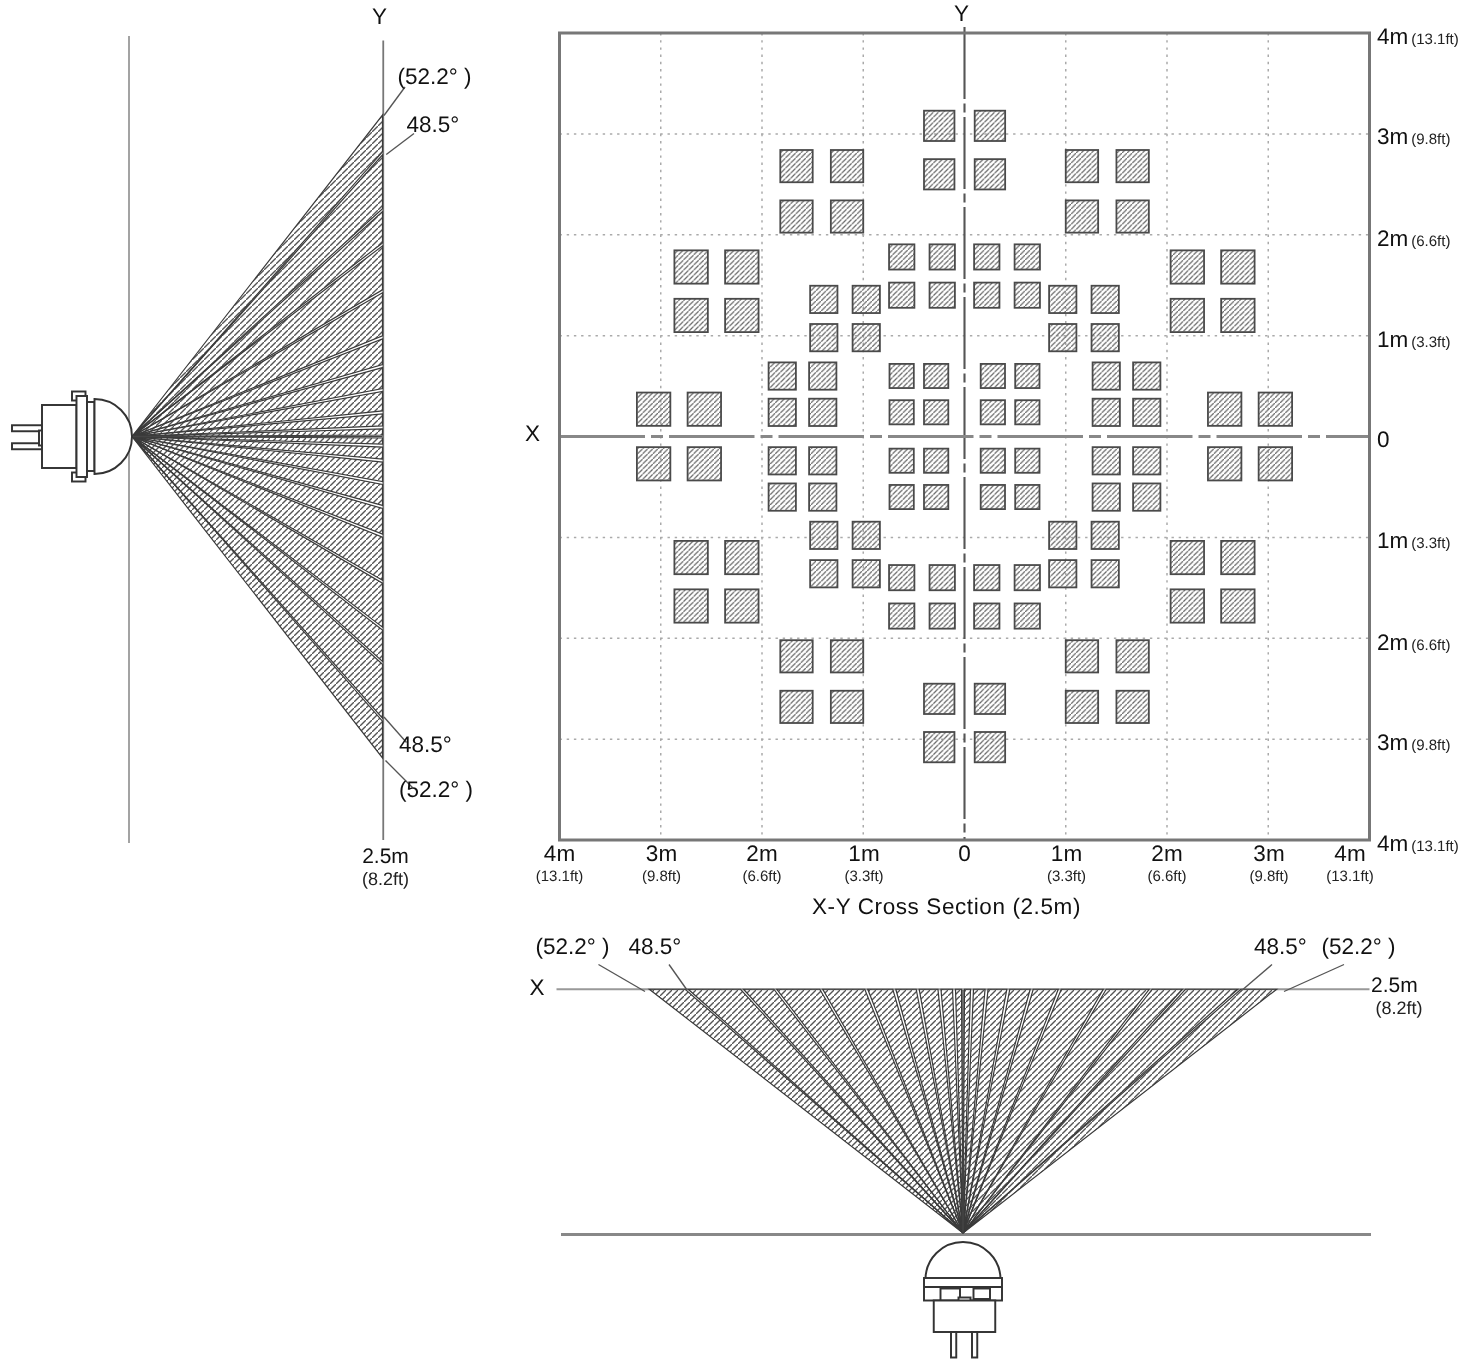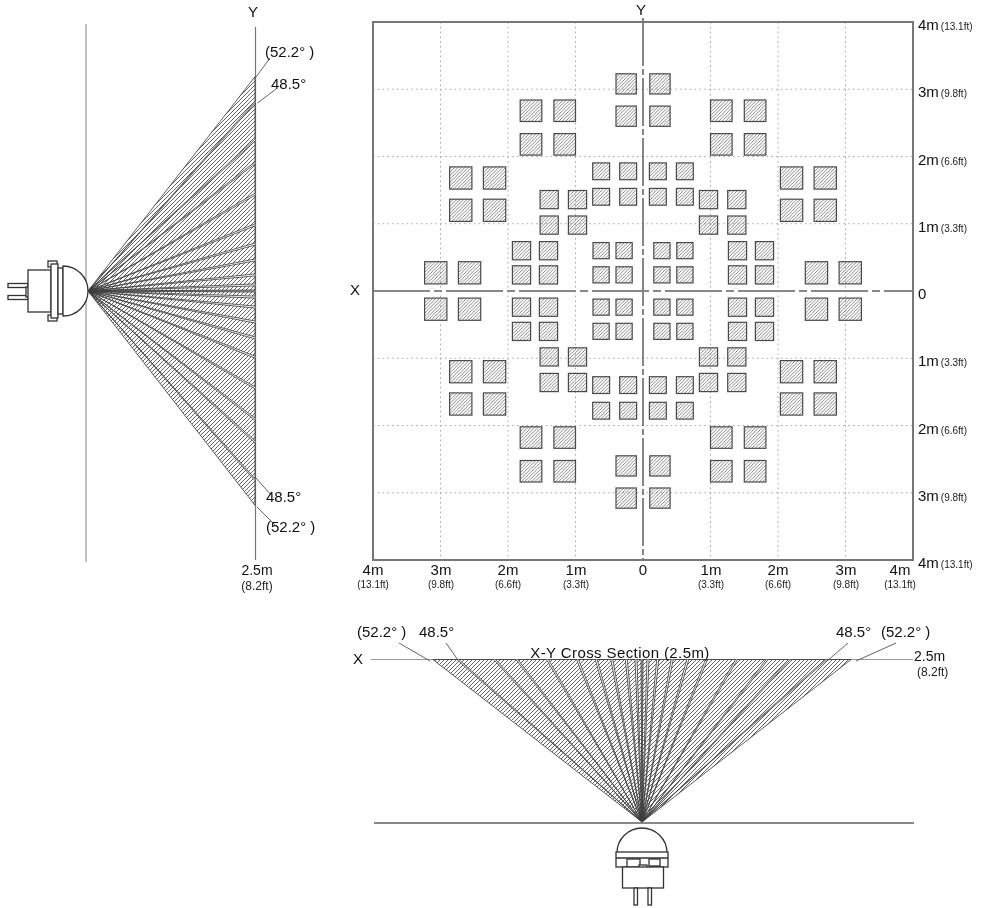--- a/index.html
+++ b/index.html
@@ -308,21 +308,21 @@
       </div>
       <div class="btick" style="left: 814px; top: 562px;">
         <div class="m">3m</div>
         <div class="ft">(9.8ft)</div>
       </div>
       <div class="btick" style="left: 868px; top: 562px;">
         <div class="m">4m</div>
         <div class="ft">(13.1ft)</div>
       </div>
     </div>
-  <div class="lbl f15 title" style="left:465px;top:596px;width:310px;text-align:center;margin-top:48px;">X-Y Cross Section (2.5m)</div>
+  <div class="lbl f15 title" style="left:476px;top:596px;width:310px;text-align:center;">X-Y Cross Section (2.5m)</div>
 
   <div class="lbl f15" style="left:357px;top:623px;">(52.2° )</div>
   <div class="lbl f15" style="left:419px;top:623px;">48.5°</div>
   <div class="lbl f15" style="left:836px;top:623px;">48.5°</div>
   <div class="lbl f15" style="left:881px;top:623px;">(52.2° )</div>
   <div class="lbl f15" style="left:353px;top:650px;">X</div>
   <div class="lbl f16" style="left:914px;top:648px;">2.5m</div>
   <div class="lbl f10" style="left:917px;top:666px;">(8.2ft)</div>
 
 </div>

